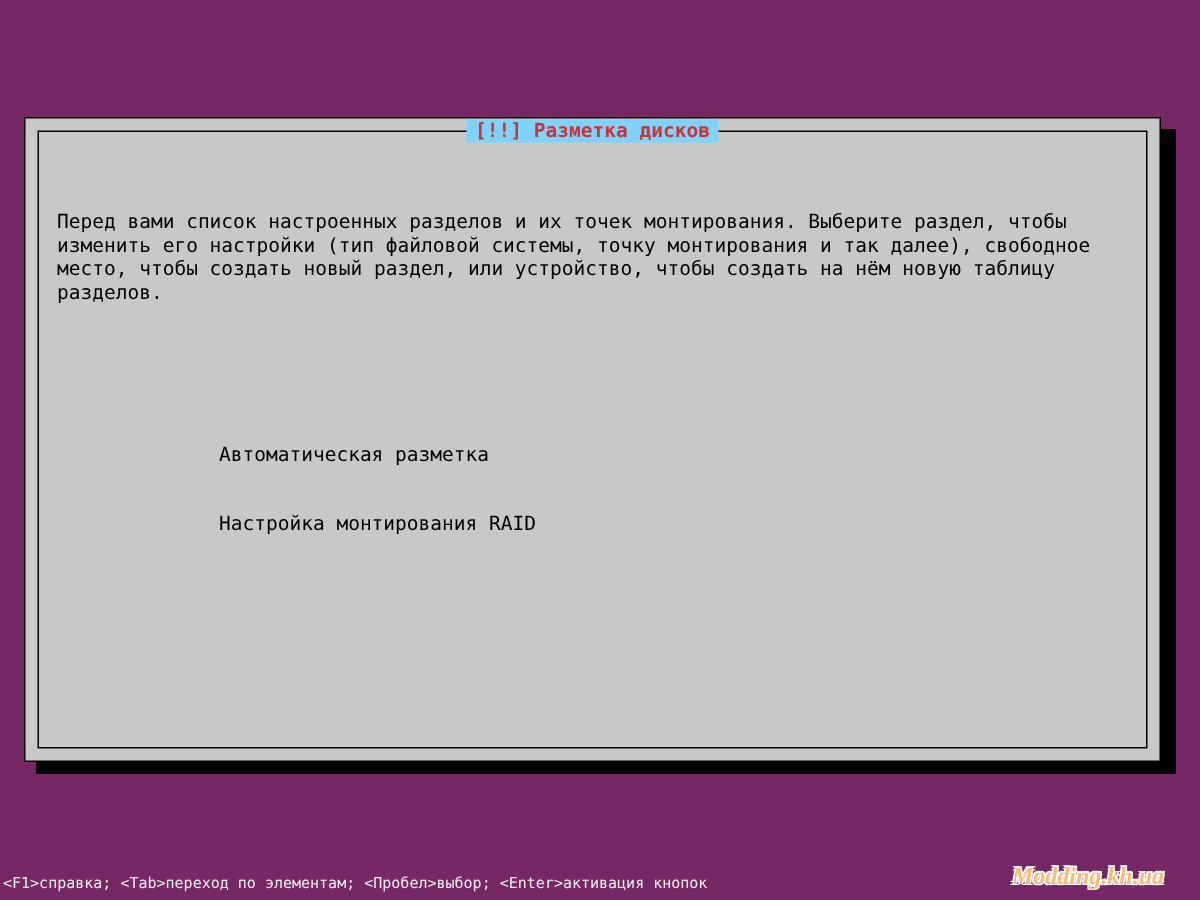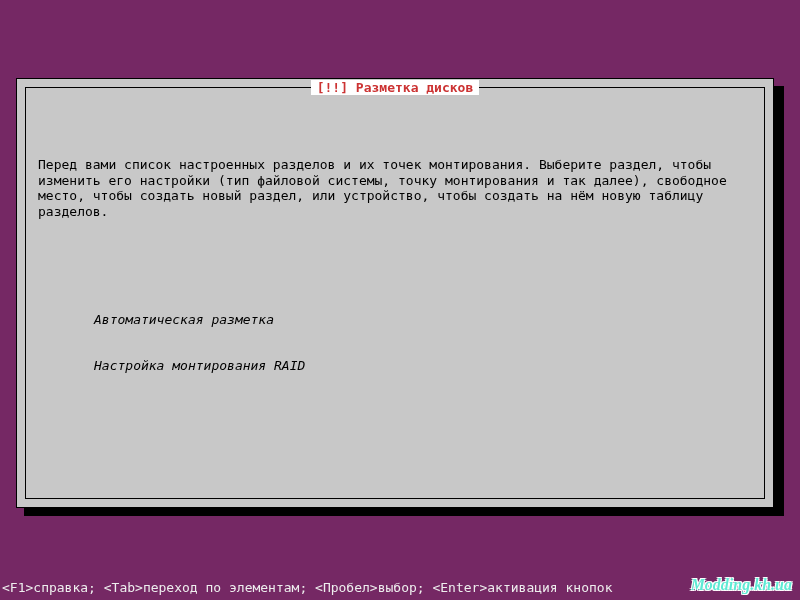--- a/index.html
+++ b/index.html
@@ -40,50 +40,50 @@
     border: 1px solid #000;
   }
   .title-wrap {
     position: absolute;
     top: -8px;
     left: 0;
     right: 0;
     text-align: center;
   }
   .title {
-    background: #ffffff;
+    background: #7dd3fc;
     padding: 0 6px;
     color: #c33;
     font-weight: bold;
     white-space: pre;
   }
   .content {
     padding: 22px 12px 12px 12px;
     white-space: pre;
     color: #000;
   }
-  .instr { white-space: pre-wrap; word-wrap: break-word; margin-top: 16px; }
-  .menu-block { margin-top: 14px; margin-left: 56px; font-style: italic; }
+  .instr { white-space: pre-wrap; word-wrap: break-word; }
+  .menu-block { margin-top: 14px; margin-left: 108px; }
   .menu-item { white-space: pre; cursor: pointer; }
   .disk-block { margin-top: 14px; margin-left: 140px; white-space: pre; }
   .footer {
     position: absolute;
     bottom: 4px;
     left: 0;
     right: 0;
     color: #eee;
-    font-size: 13px;
+    font-size: 10px;
     white-space: pre;
     padding-left: 2px;
   }
   .watermark {
     position: absolute;
     bottom: 6px;
-    right: 8px;
-    color: #5eead4;
+    right: 24px;
+    color: #fdba74;
     font-style: italic;
     font-family: Georgia, serif;
     font-size: 16px;
     text-shadow: 1px 1px 0 #fff, -1px -1px 0 #fff, 1px -1px 0 #fff, -1px 1px 0 #fff;
     font-weight: bold;
   }
 </style>
 </head>
 <body>
 

